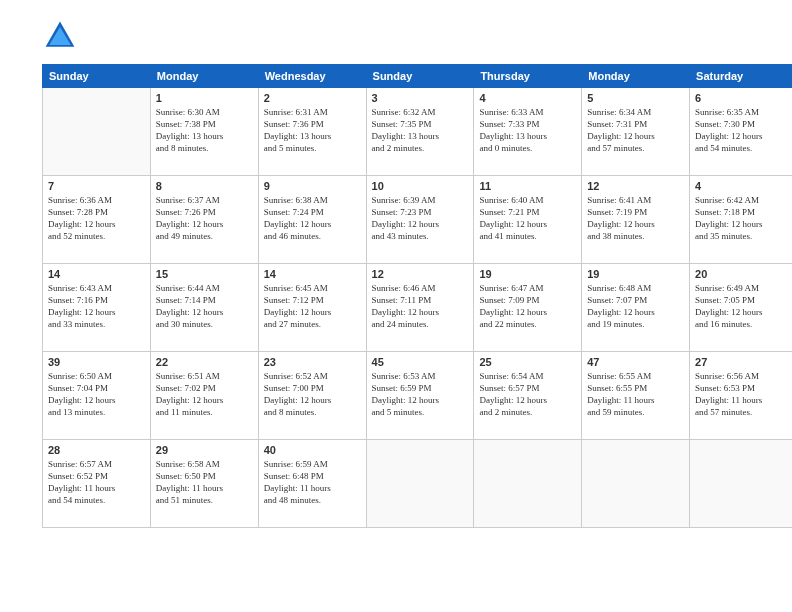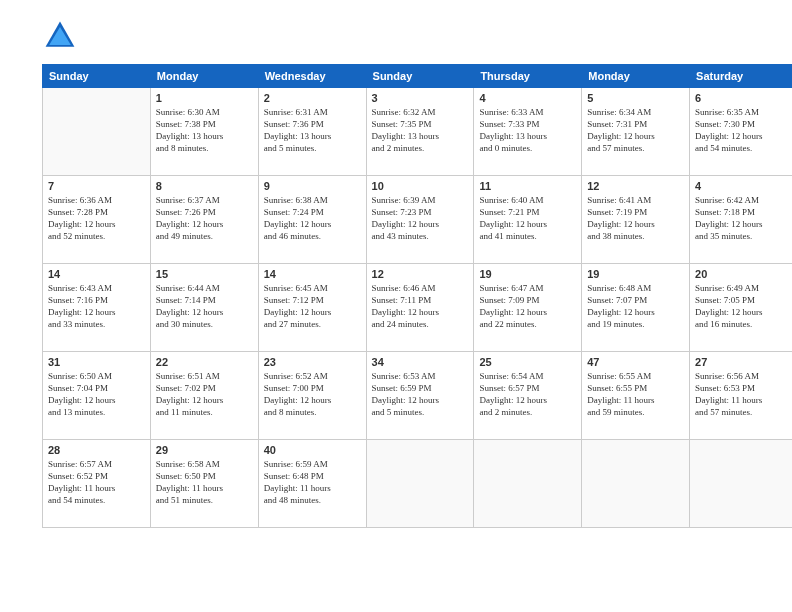--- a/index.html
+++ b/index.html
@@ -207,33 +207,33 @@
             <span class="day-num">19</span>
             <div class="day-info">Sunrise: 6:48 AM<br>Sunset: 7:07 PM<br>Daylight: 12 hours<br>and 19 minutes.</div>
           </td>
           <td>
             <span class="day-num">20</span>
             <div class="day-info">Sunrise: 6:49 AM<br>Sunset: 7:05 PM<br>Daylight: 12 hours<br>and 16 minutes.</div>
           </td>
         </tr>
         <tr>
           <td>
-            <span class="day-num">31</span>
+            <span class="day-num">39</span>
             <div class="day-info">Sunrise: 6:50 AM<br>Sunset: 7:04 PM<br>Daylight: 12 hours<br>and 13 minutes.</div>
           </td>
           <td>
             <span class="day-num">22</span>
             <div class="day-info">Sunrise: 6:51 AM<br>Sunset: 7:02 PM<br>Daylight: 12 hours<br>and 11 minutes.</div>
           </td>
           <td>
             <span class="day-num">23</span>
             <div class="day-info">Sunrise: 6:52 AM<br>Sunset: 7:00 PM<br>Daylight: 12 hours<br>and 8 minutes.</div>
           </td>
           <td>
-            <span class="day-num">34</span>
+            <span class="day-num">45</span>
             <div class="day-info">Sunrise: 6:53 AM<br>Sunset: 6:59 PM<br>Daylight: 12 hours<br>and 5 minutes.</div>
           </td>
           <td>
             <span class="day-num">25</span>
             <div class="day-info">Sunrise: 6:54 AM<br>Sunset: 6:57 PM<br>Daylight: 12 hours<br>and 2 minutes.</div>
           </td>
           <td>
             <span class="day-num">47</span>
             <div class="day-info">Sunrise: 6:55 AM<br>Sunset: 6:55 PM<br>Daylight: 11 hours<br>and 59 minutes.</div>
           </td>

